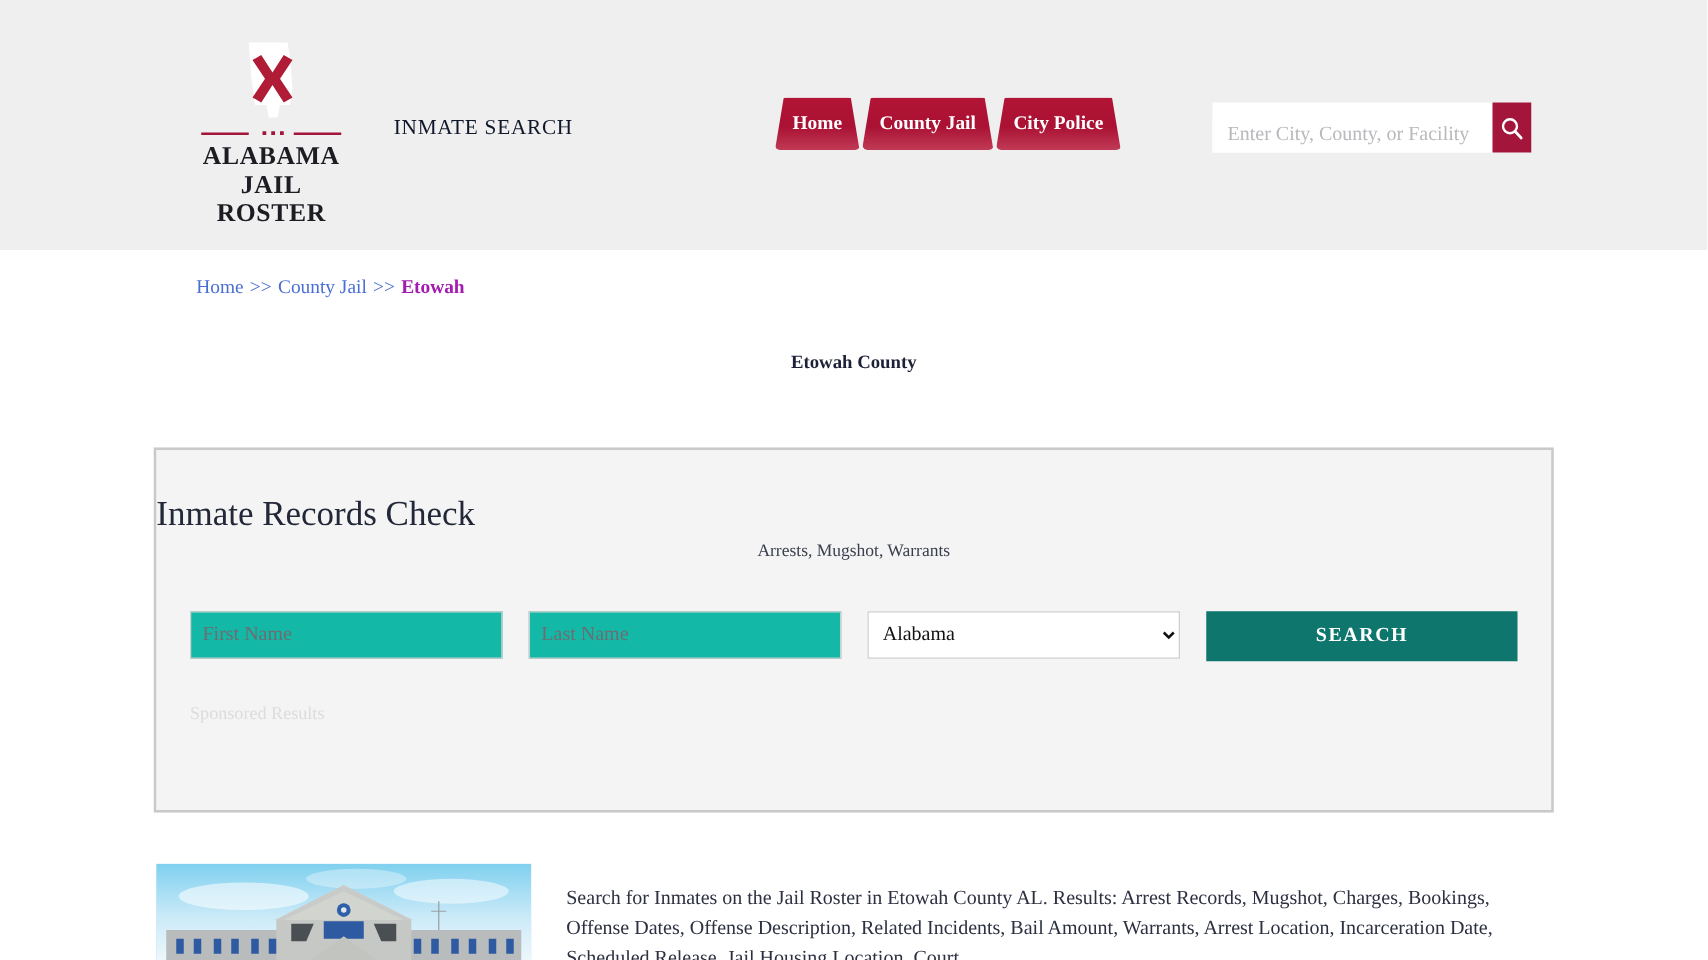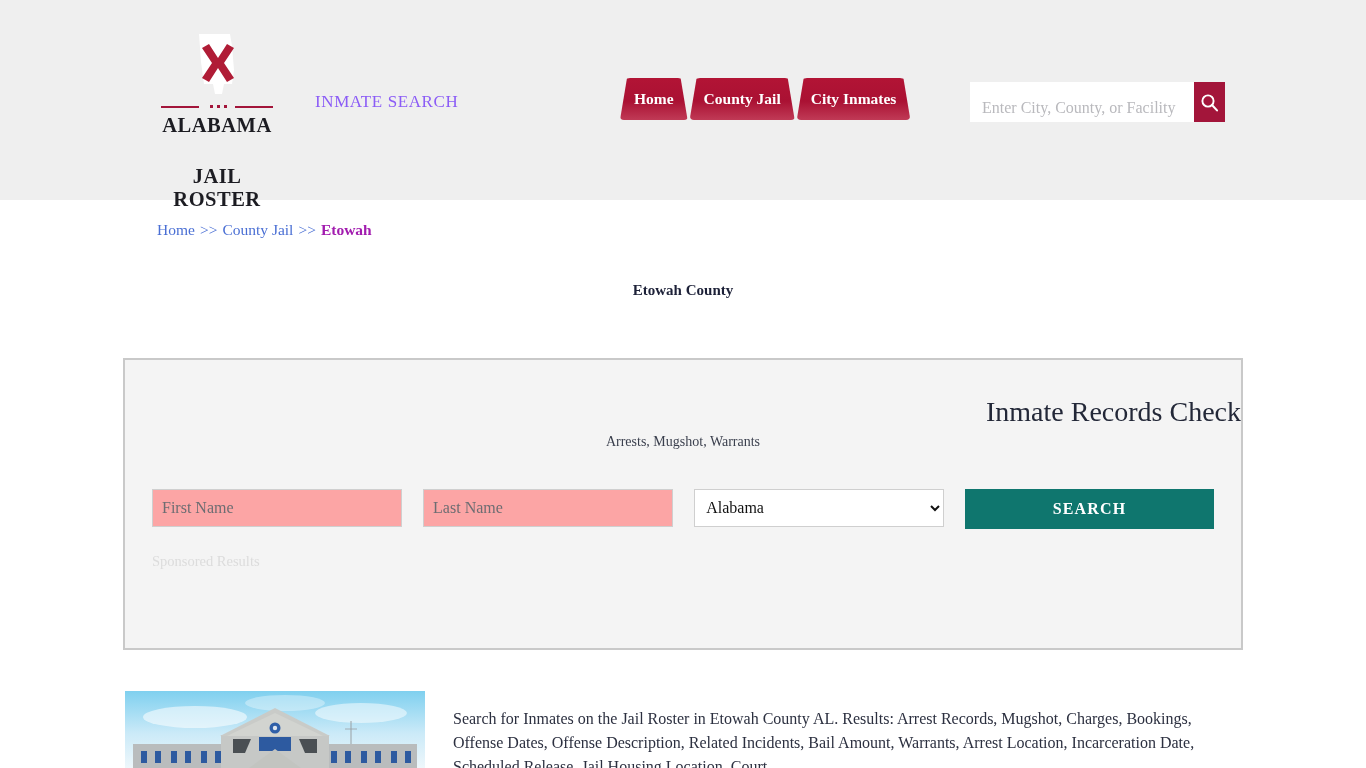--- a/index.html
+++ b/index.html
@@ -63,29 +63,29 @@
   .logo-divider .dot.d3 { left: 63px; }
 
   .logo-text-1, .logo-text-2 {
     font-family: "Liberation Serif", "DejaVu Serif", serif;
     color: #1c1c22;
     font-weight: bold;
     letter-spacing: 0.5px;
     line-height: 1.12;
   }
   .logo-text-1 { font-size: 20.5px; }
-  .logo-text-2 { font-size: 20.5px; margin-top: 28px; }
+  .logo-text-2 { font-size: 20.5px; }
 
   .tagline {
     position: absolute;
     left: 315px;
     top: 92px;
     font-size: 17px;
     letter-spacing: 0.6px;
-    color: #8b5cf6;
+    color: #0f172a;
     font-family: "Liberation Serif", "DejaVu Serif", serif;
   }
 
   
   .nav-tabs {
     position: absolute;
     left: 620px;
     top: 78px;
     height: 42px;
     display: flex;
@@ -196,21 +196,21 @@
     position: absolute;
     left: 123px;
     top: 358px;
     width: 1120px;
     height: 292px;
     background: #f4f4f4;
     border: 2px solid #c9c9c9;
   }
   .panel-title {
     margin-top: 37px;
-    text-align: right;
+    text-align: left;
     font-size: 28px;
     color: #232838;
     font-family: "Liberation Serif", "DejaVu Serif", serif;
     line-height: 1.1;
   }
   .panel-sub {
     margin-top: 6px;
     text-align: center;
     font-size: 14px;
     color: #3a3f4d;
@@ -218,21 +218,21 @@
   }
   .panel-form {
     margin-top: 39px;
     display: flex;
     padding: 0 27px;
     gap: 21px;
   }
   .panel-form input[type="text"] {
     height: 38px;
     border: 1px solid #cfcfcf;
-    background: #fca5a5;
+    background: #14b8a6;
     padding: 0 9px;
     font-size: 16px;
     font-family: "Liberation Serif", "DejaVu Serif", serif;
     color: #333;
     outline: none;
   }
   .panel-form input[type="text"]::placeholder { color: #6d6d72; }
   .fld-first { width: 258px; }
   .fld-last { width: 258px; }
   .fld-state {
@@ -252,21 +252,21 @@
     background: #0f766e;
     border: none;
     color: #ffffff;
     font-size: 16px;
     font-weight: bold;
     letter-spacing: 1.2px;
     font-family: "Liberation Serif", "DejaVu Serif", serif;
     cursor: pointer;
   }
   .sponsored-note {
-    margin-top: 24px;
+    margin-top: 34px;
     padding-left: 27px;
     font-size: 14.5px;
     color: #dcdcdc;
     font-family: "Liberation Serif", "DejaVu Serif", serif;
   }
 
   
   .content-row {
     position: absolute;
     left: 125px;
@@ -316,21 +316,21 @@
       </div>
       <div class="logo-text-1">ALABAMA</div>
       <div class="logo-text-2">JAIL ROSTER</div>
     </div>
 
     <div class="tagline">INMATE SEARCH</div>
 
     <nav class="nav-tabs">
       <div class="nav-tab">Home</div>
       <div class="nav-tab">County Jail</div>
-      <div class="nav-tab">City Inmates</div>
+      <div class="nav-tab">City Police</div>
     </nav>
 
     <div class="header-search">
       <input type="text" placeholder="Enter City, County, or Facility" style="">
       <button class="header-search-btn">
         <svg width="19" height="19" viewBox="0 0 19 19">
           <circle cx="8" cy="8" r="5.6" fill="none" stroke="#ffffff" stroke-width="1.9"></circle>
           <line x1="12" y1="12" x2="17" y2="17.4" stroke="#ffffff" stroke-width="2.1" stroke-linecap="round"></line>
         </svg>
       </button>

